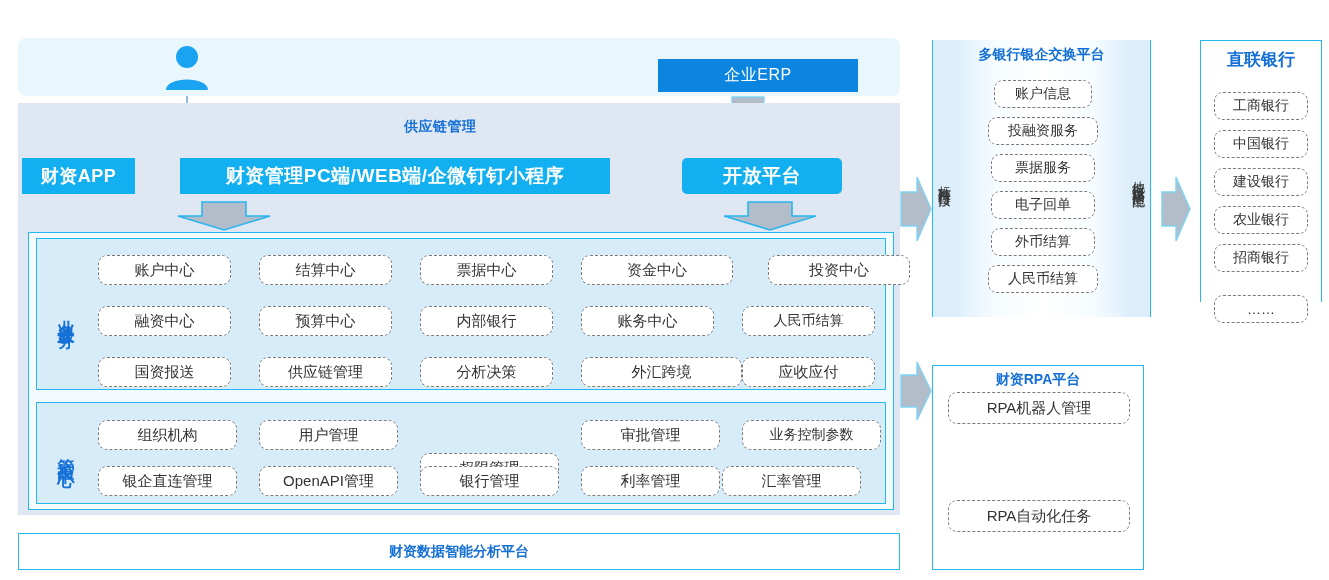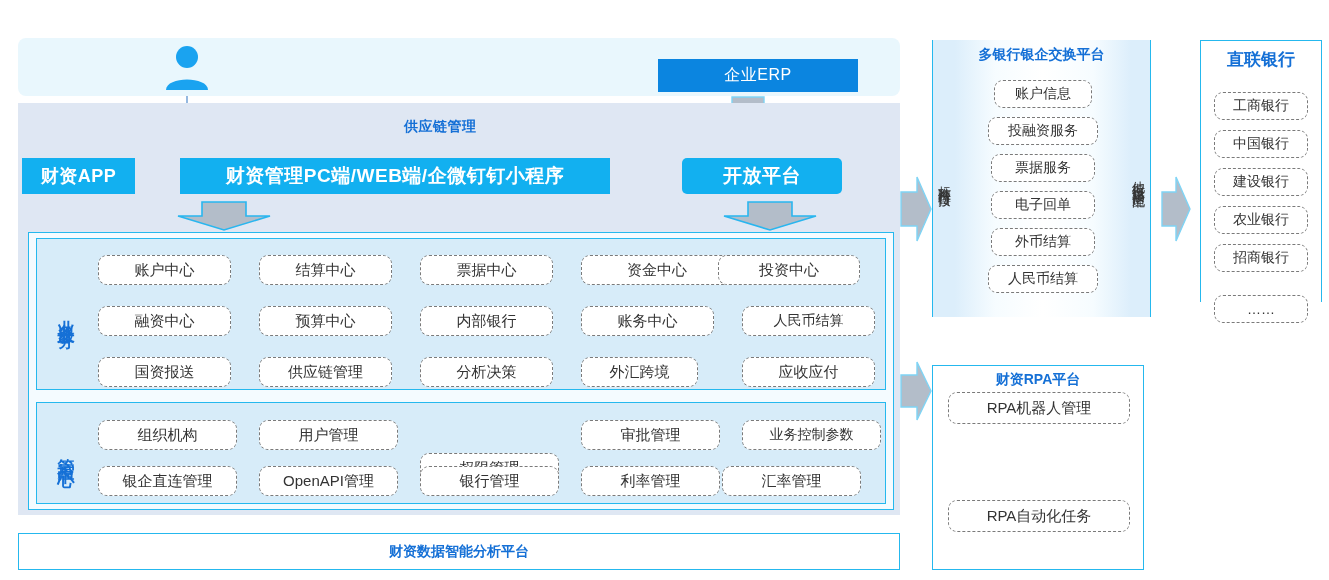--- a/index.html
+++ b/index.html
@@ -179,32 +179,32 @@
   </svg>
 
   <div class="abs svc-frame"></div>
   <div class="abs svc-inner"></div>
   <div class="abs vlabel vlabel-svc" data-bind="platform.business_section_label">业务服务</div>
 
   <div class="abs cell" style="left:98px;top:255px;width:133px;height:30px;" data-bind="platform.business_services.0">账户中心</div>
   <div class="abs cell" style="left:259px;top:255px;width:133px;height:30px;" data-bind="platform.business_services.1">结算中心</div>
   <div class="abs cell" style="left:420px;top:255px;width:133px;height:30px;" data-bind="platform.business_services.2">票据中心</div>
   <div class="abs cell" style="left:581px;top:255px;width:152px;height:30px;" data-bind="platform.business_services.3">资金中心</div>
-  <div class="abs cell" style="left:718px;top:255px;width:142px;height:30px;" data-bind="platform.business_services.4">投资中心</div>
+  <div class="abs cell" style="left:768px;top:255px;width:142px;height:30px;" data-bind="platform.business_services.4">投资中心</div>
 
   <div class="abs cell" style="left:98px;top:306px;width:133px;height:30px;" data-bind="platform.business_services.5">融资中心</div>
   <div class="abs cell" style="left:259px;top:306px;width:133px;height:30px;" data-bind="platform.business_services.6">预算中心</div>
   <div class="abs cell" style="left:420px;top:306px;width:133px;height:30px;" data-bind="platform.business_services.7">内部银行</div>
   <div class="abs cell" style="left:581px;top:306px;width:133px;height:30px;" data-bind="platform.business_services.8">账务中心</div>
   <div class="abs cell cell-sm" style="left:742px;top:306px;width:133px;height:30px;" data-bind="platform.business_services.9">人民币结算</div>
 
   <div class="abs cell" style="left:98px;top:357px;width:133px;height:30px;" data-bind="platform.business_services.10">国资报送</div>
   <div class="abs cell" style="left:259px;top:357px;width:133px;height:30px;" data-bind="platform.business_services.11">供应链管理</div>
   <div class="abs cell" style="left:420px;top:357px;width:133px;height:30px;" data-bind="platform.business_services.12">分析决策</div>
-  <div class="abs cell" style="left:581px;top:357px;width:117px;height:30px;" data-bind="platform.business_services.13">外汇跨境</div>
+  <div class="abs cell" style="left:581px;top:357px;width:161px;height:30px;" data-bind="platform.business_services.13">外汇跨境</div>
   <div class="abs cell" style="left:742px;top:357px;width:133px;height:30px;" data-bind="platform.business_services.14">应收应付</div>
 
   <div class="abs ctl-inner"></div>
   <div class="abs vlabel vlabel-ctl" data-bind="platform.control_section_label">管控中心</div>
 
   <div class="abs cell" style="left:98px;top:420px;width:139px;height:30px;" data-bind="platform.control_center.0">组织机构</div>
   <div class="abs cell" style="left:259px;top:420px;width:139px;height:30px;" data-bind="platform.control_center.1">用户管理</div>
   <div class="abs cell" style="left:420px;top:420px;width:139px;height:30px;margin-top:33px;" data-bind="platform.control_center.2">权限管理</div>
   <div class="abs cell" style="left:581px;top:420px;width:139px;height:30px;" data-bind="platform.control_center.3">审批管理</div>
   <div class="abs cell cell-sm" style="left:742px;top:420px;width:139px;height:30px;" data-bind="platform.control_center.4">业务控制参数</div>

